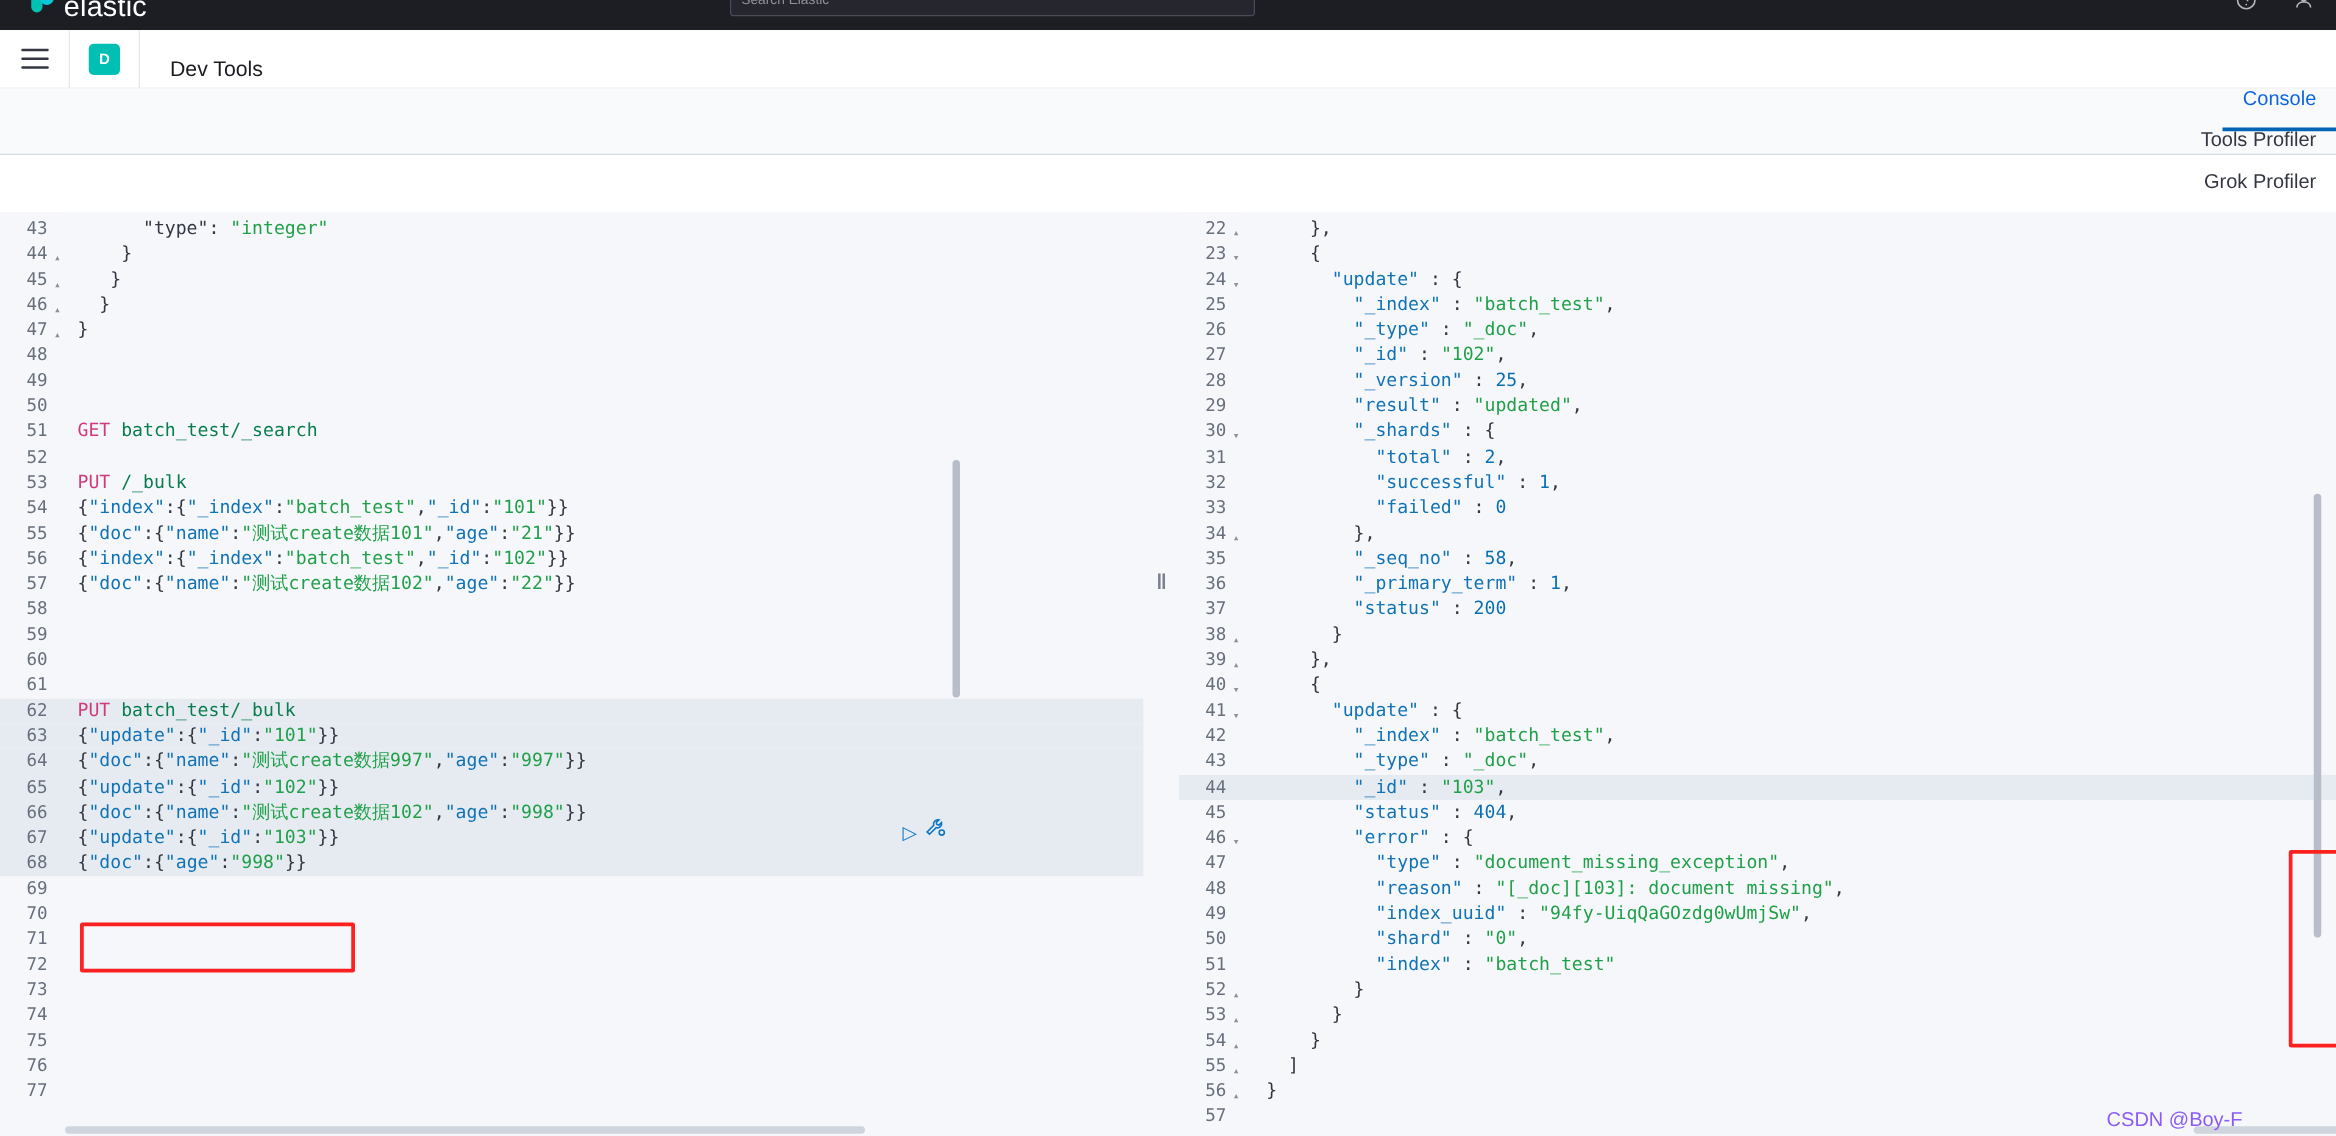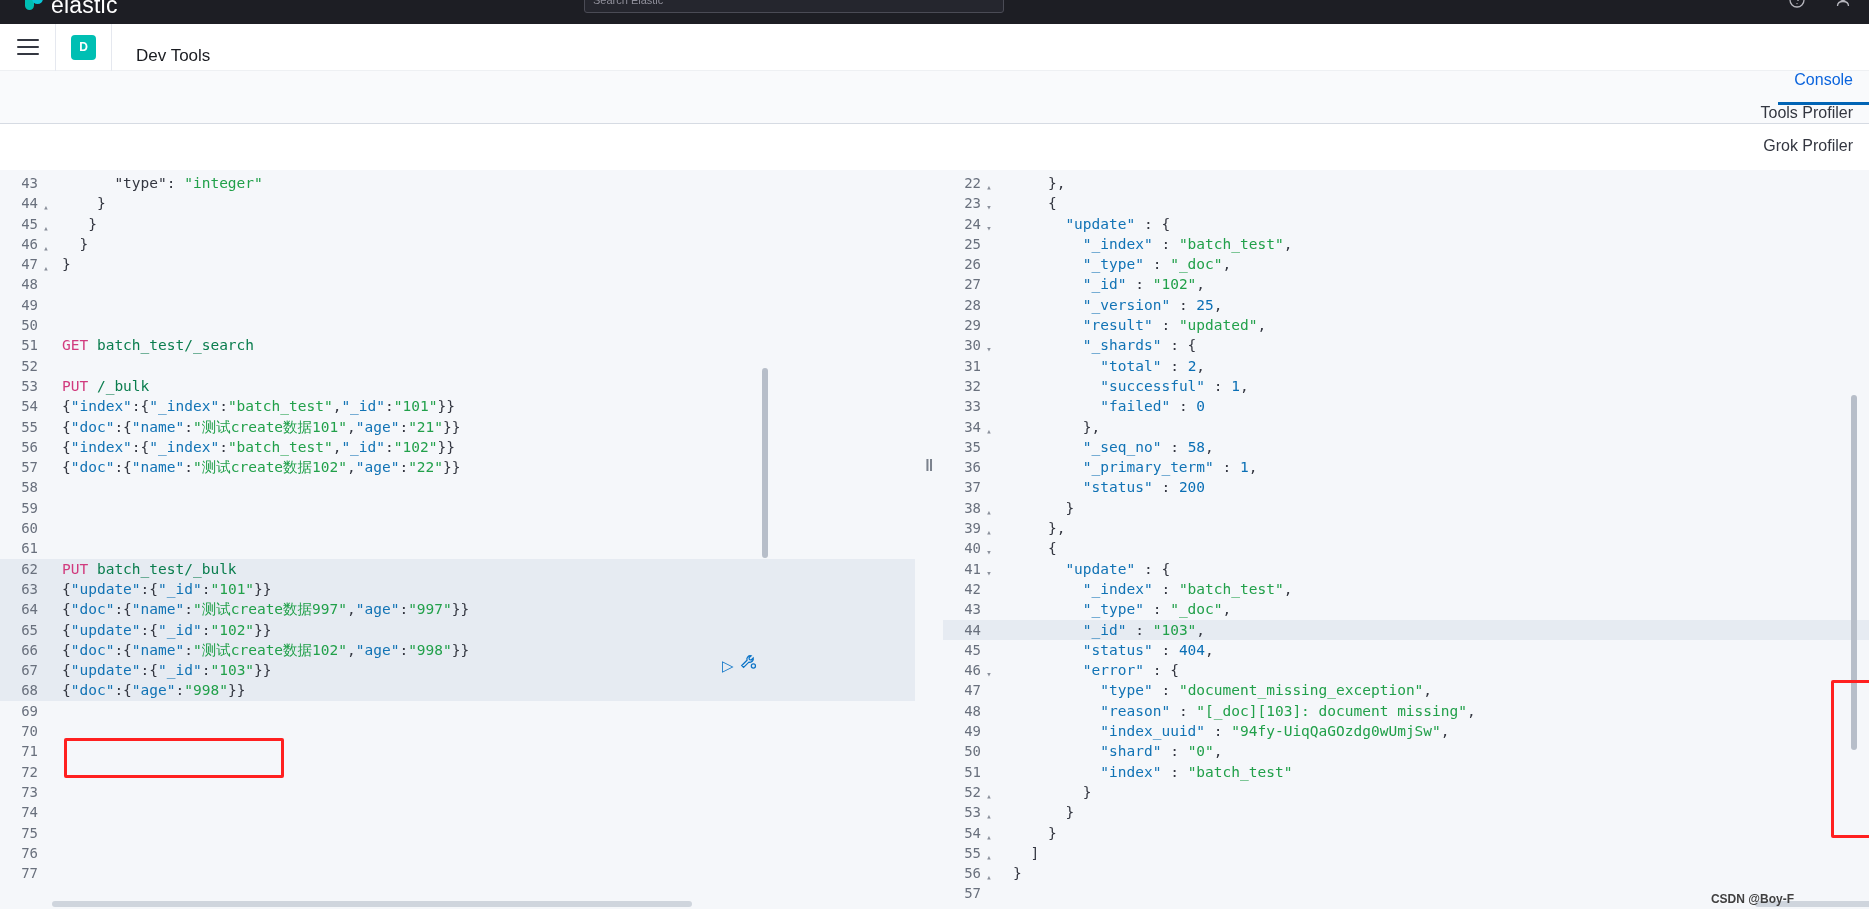--- a/index.html
+++ b/index.html
@@ -157,21 +157,21 @@
     letter-spacing:-2px; font-weight:700;
   }
 
   
   .redbox { position:absolute; border:3px solid #ff2020; border-radius:2px; pointer-events:none; }
   #redbox-left  { left:64px;  top:568px; width:220px; height:40px; }
   #redbox-right { left:888px; top:510px; width:428px; height:158px; }
 
   
   .watermark {
-    position:absolute; right:13px; bottom:3px; font-size:12px; color:#404040;font-weight:bold;
+    position:absolute; right:13px; bottom:3px; font-size:16px; color:#8b5cf6;
   }
 </style>
 </head>
 <body>
 
 <div class="app">
 
   <div class="topbar">
     <div class="topbar-logo">
       <div class="logo-mark">

